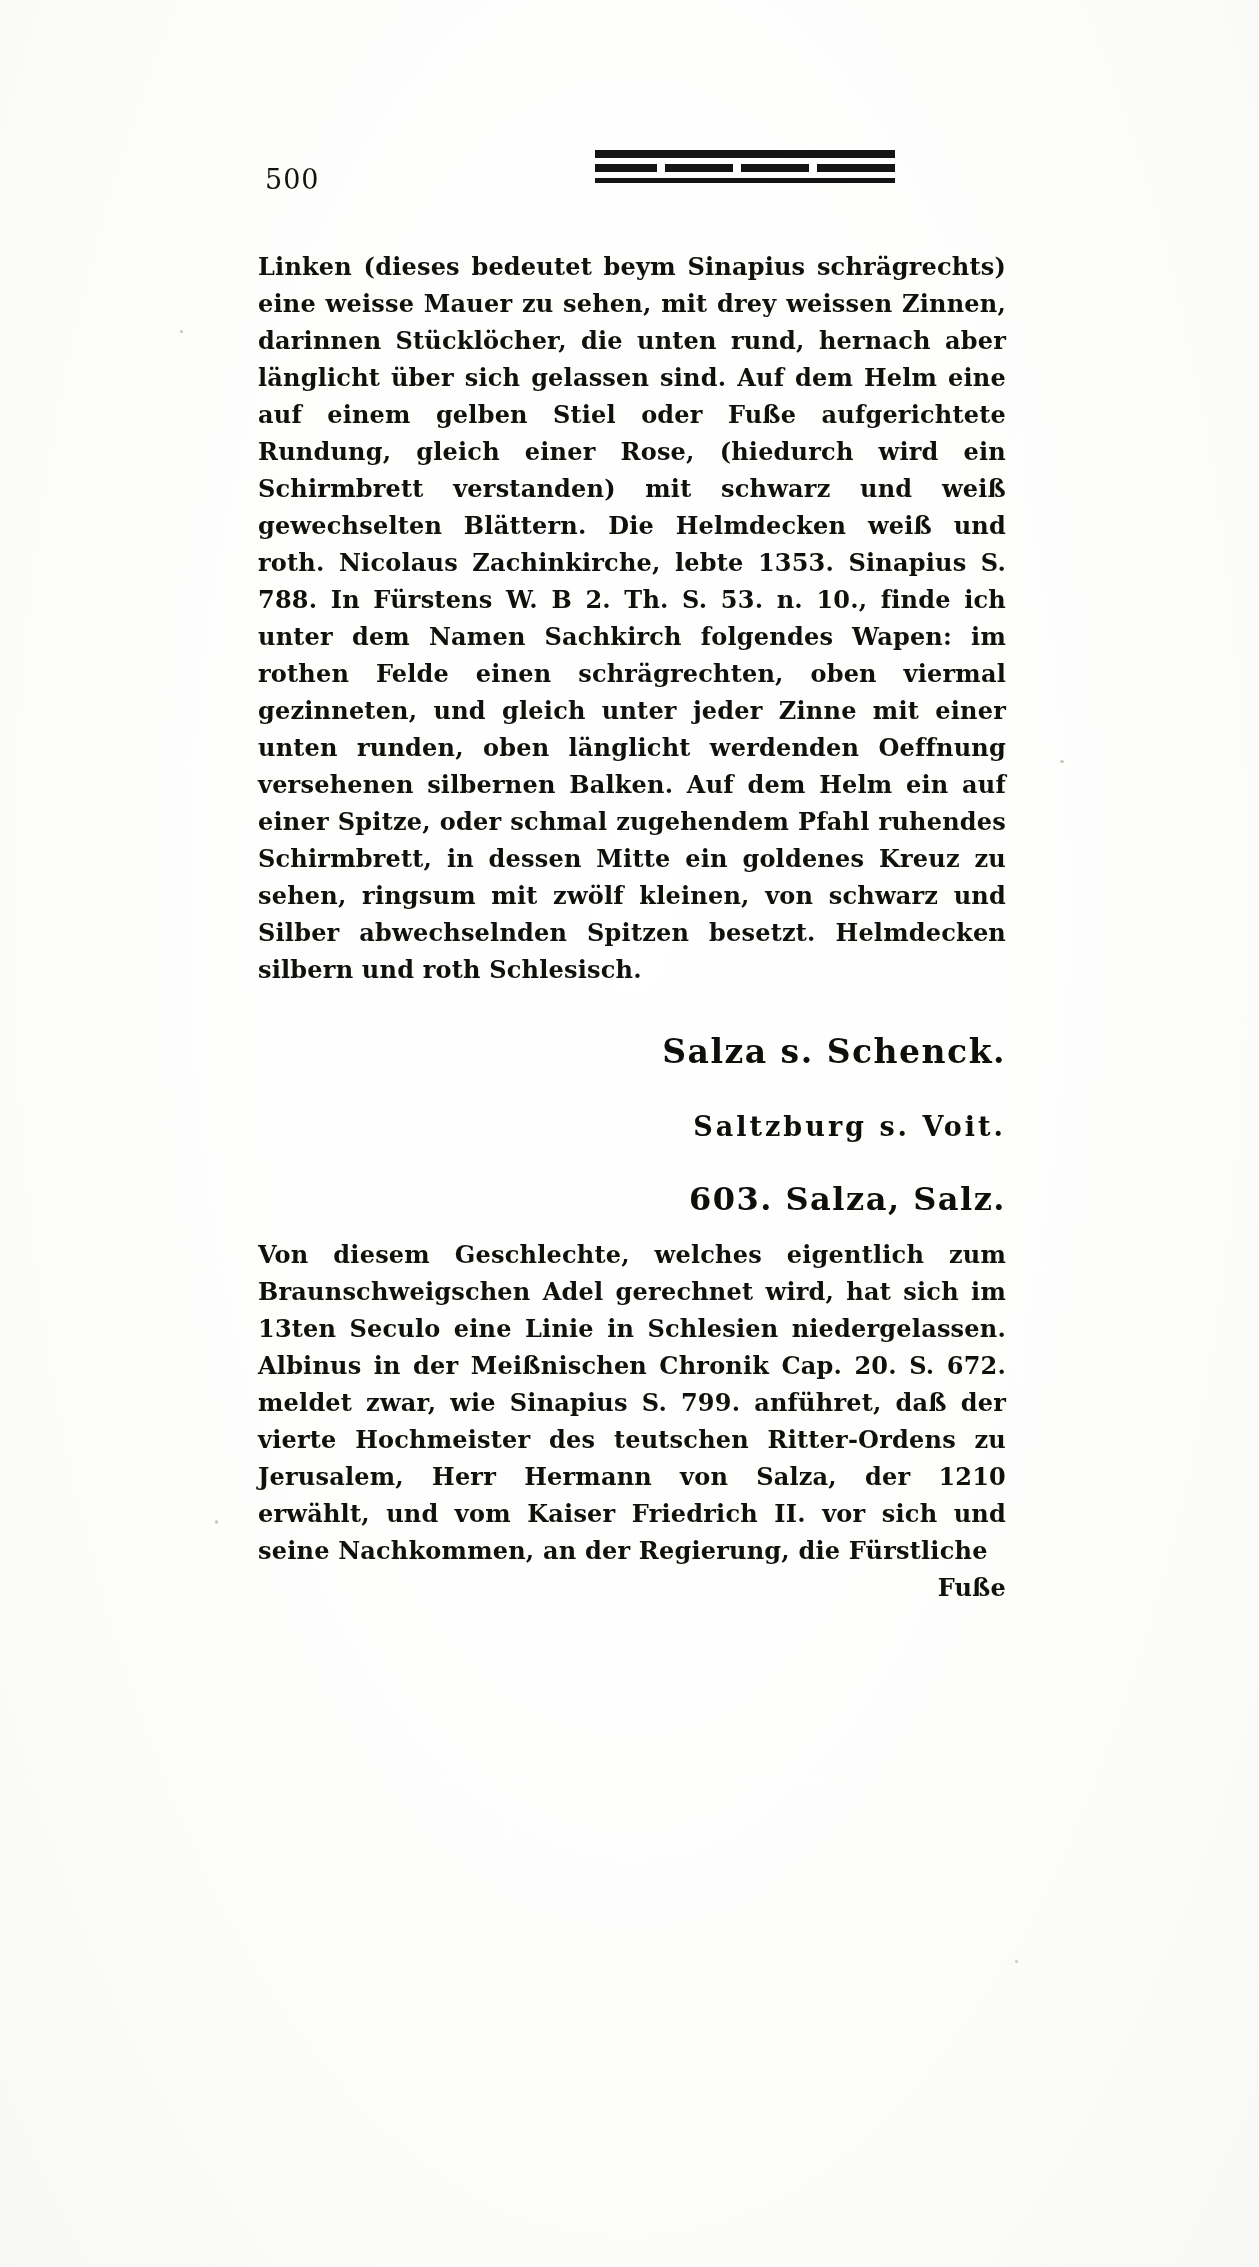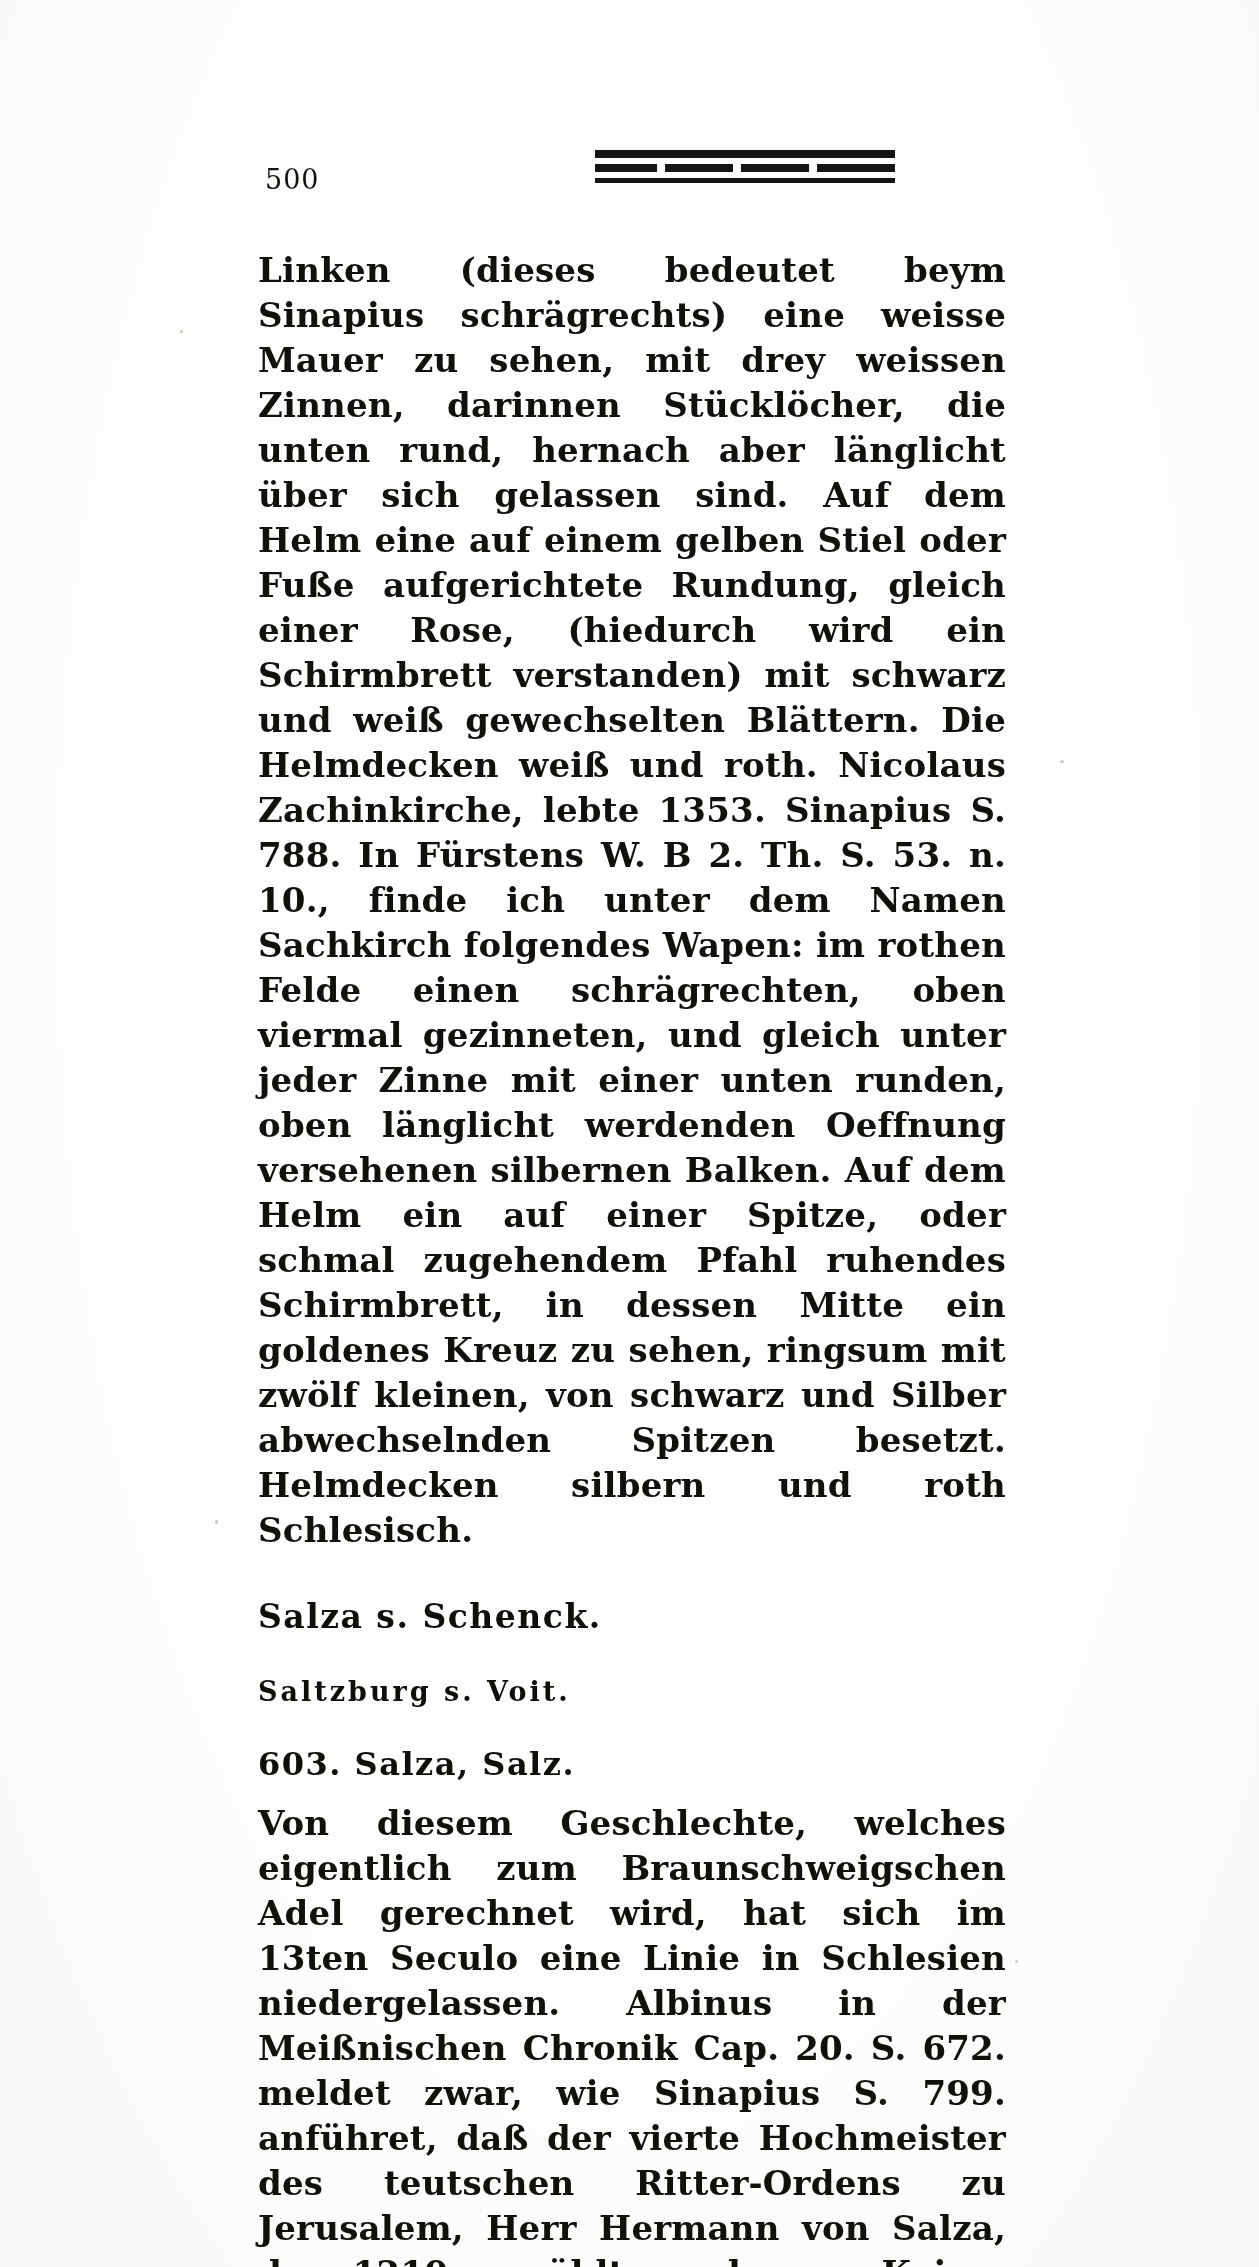--- a/index.html
+++ b/index.html
@@ -85,36 +85,36 @@
   }
 
   .fraktur {
     font-family: "DejaVu Serif", serif;
     font-weight: 700;
     font-style: normal;
   }
 
   p.body {
     margin: 0 0 0 0;
-    font-size: 34px;
-    line-height: 45px;
+    font-size: 24px;
+    line-height: 37px;
     text-align: justify;
     text-align-last: left;
     letter-spacing: 0.2px;
     color: #12100d;
     font-weight: 700;
   }
 
   p.body.lastline-right {
     text-align: justify;
     text-align-last: right;
   }
 
   .heading {
-    text-align: left;
+    text-align: right;
     font-weight: 700;
     color: #100e0b;
   }
 
   .heading.h1 {
     font-size: 33px;
     margin: 44px 0 0 0;
     letter-spacing: 1.5px;
   }
   .heading.h2 {

